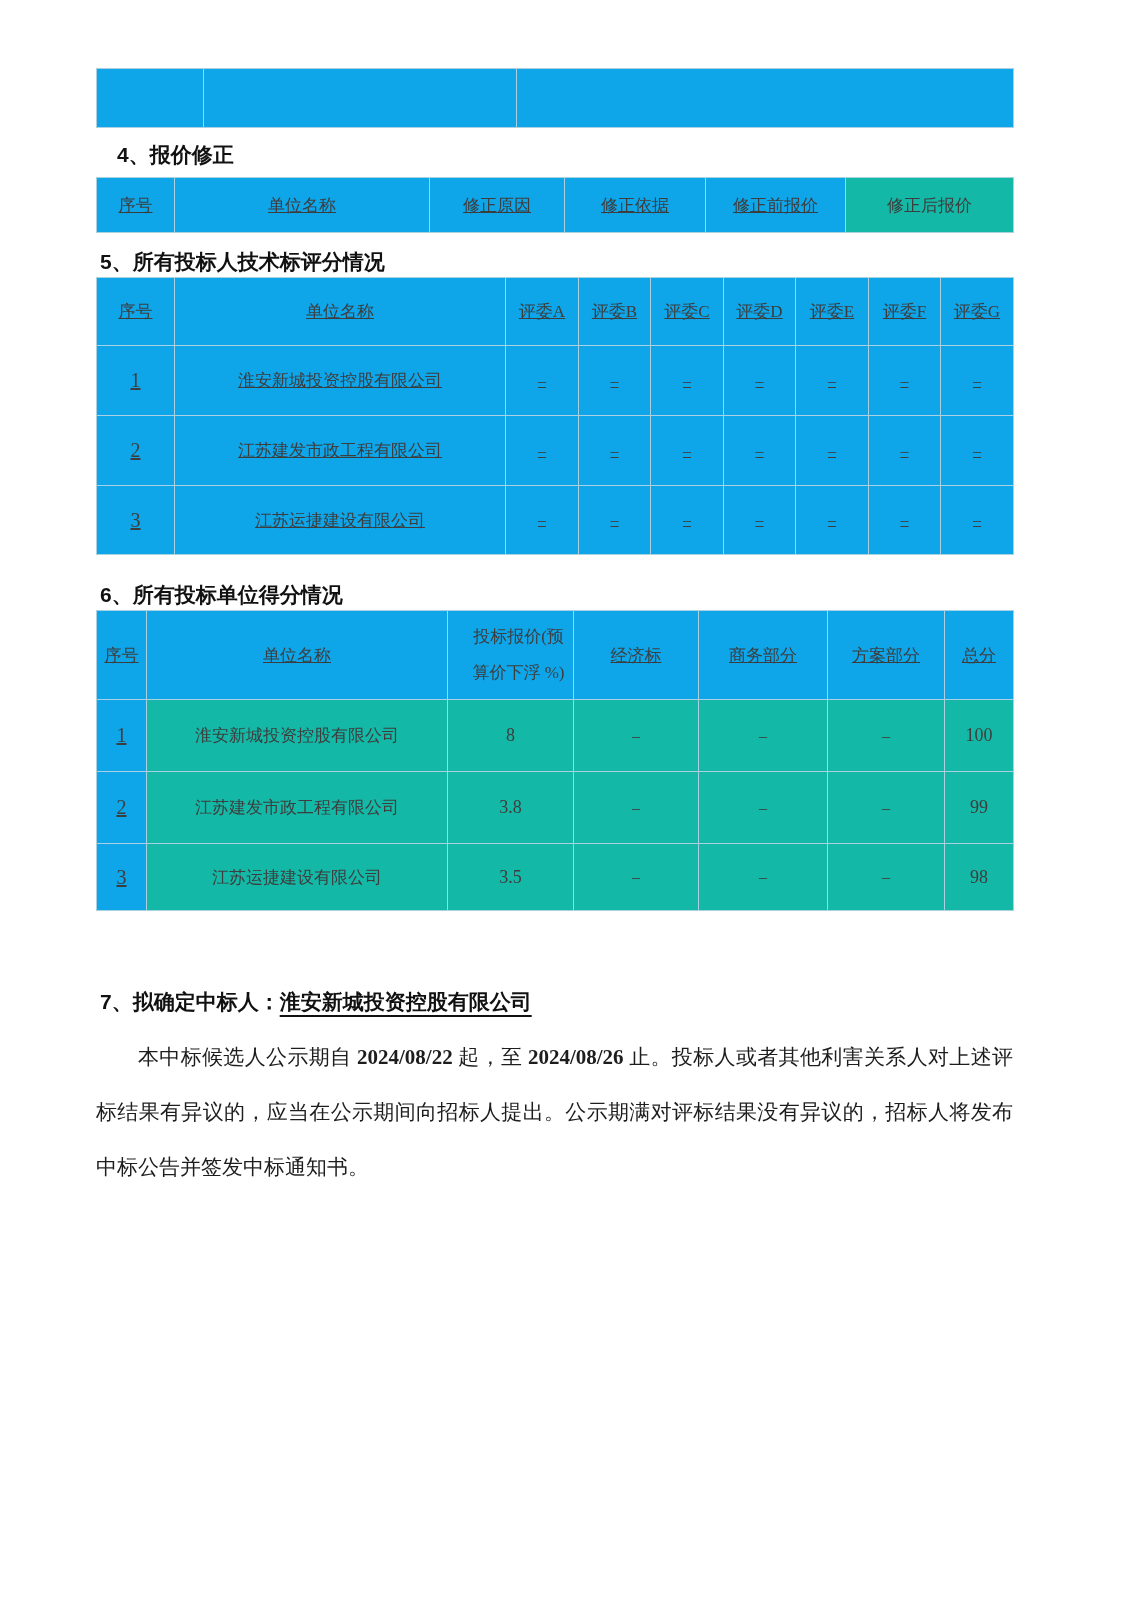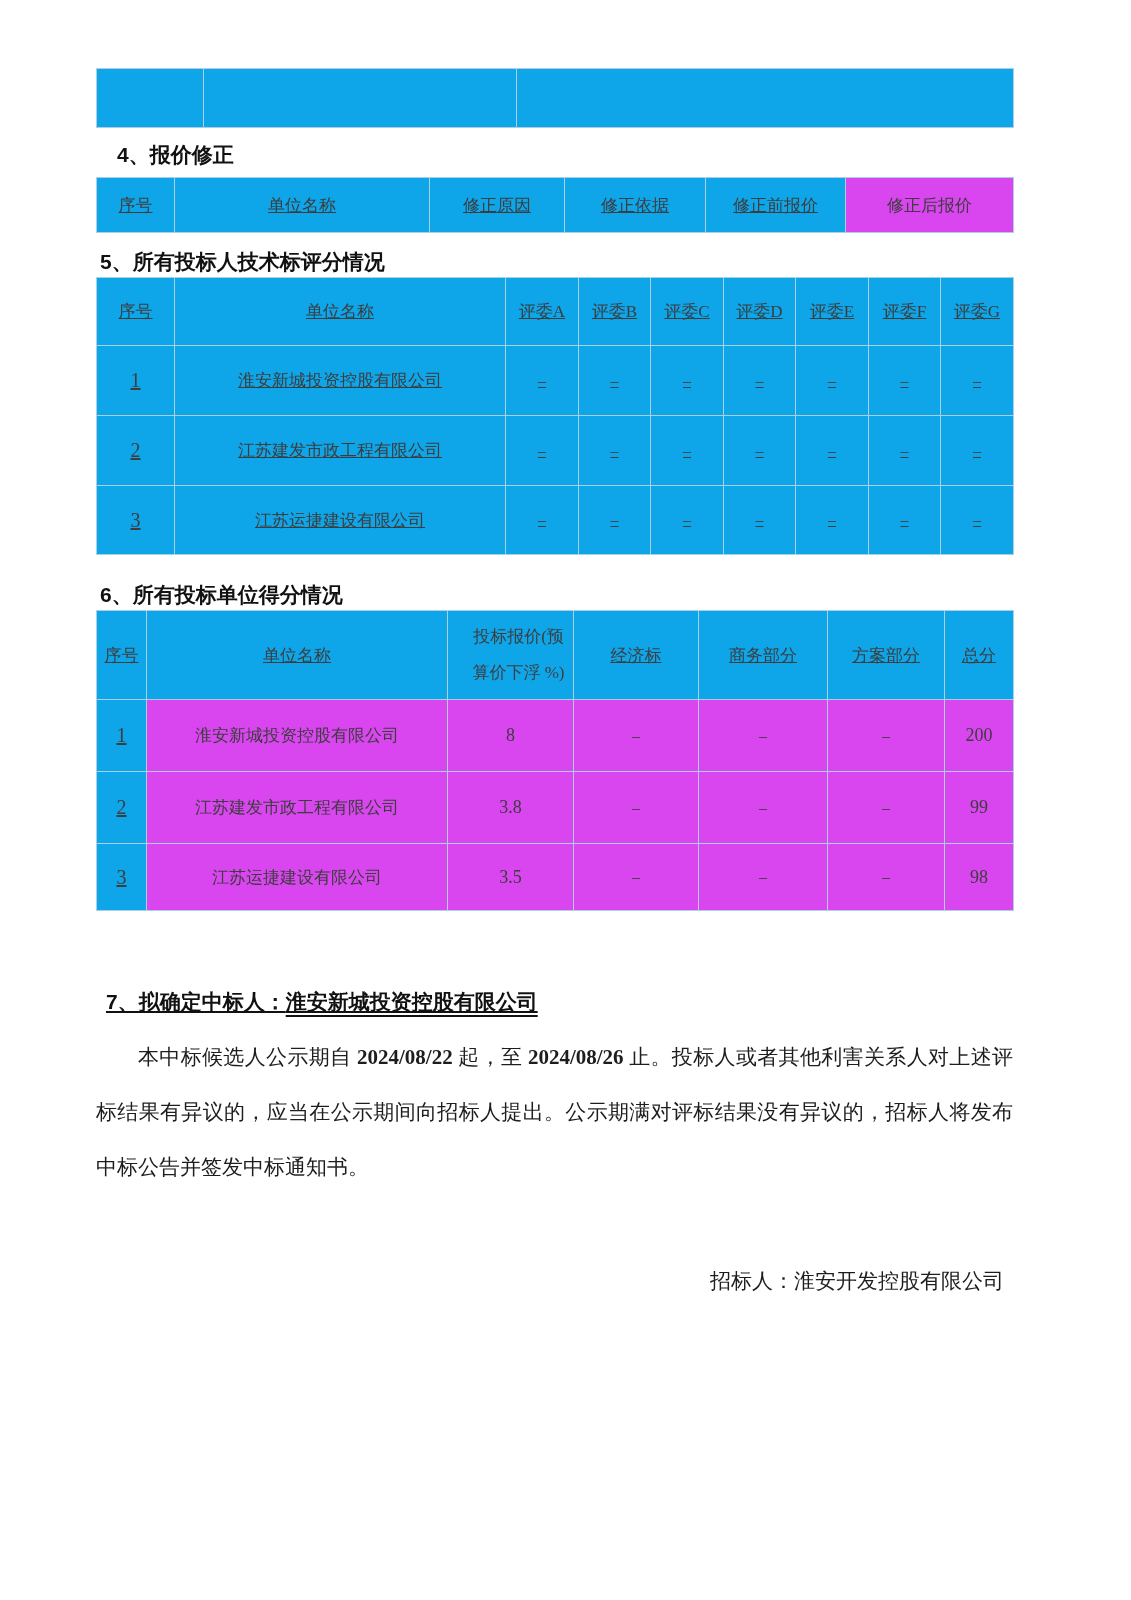--- a/index.html
+++ b/index.html
@@ -8,21 +8,21 @@
     font-family:"Liberation Serif","DejaVu Serif",serif;color:#3d3d3d;
   }
   .abs{position:absolute;}
   table{border-collapse:collapse;table-layout:fixed;}
   td,th{
     border:1px solid #a9d1e2;text-align:center;vertical-align:middle;
     font-weight:normal;font-size:17px;color:#3d3d3d;padding:0 4px;
     overflow:hidden;
   }
   .blue{background:#0ea5e9;text-decoration:underline;}
-  .white{background:#d946ef;}
+  .white{background:#14b8a6;}
   .heading{
     font-family:"Liberation Sans","DejaVu Sans",sans-serif;
     font-weight:bold;color:#111111;font-size:21px;white-space:nowrap;
   }
   .num{font-size:20px;}
   .val{font-size:18px;}
   .dash{font-size:16px;letter-spacing:0;}
   .company{font-size:17px;}
   .para{
     width:917px;font-size:21px;line-height:55px;color:#1d1d1d;
@@ -169,21 +169,21 @@
       <th class="blue">方案部分</th>
       <th class="blue">总分</th>
     </tr>
     <tr>
       <td class="blue num" style="height:71px">1</td>
       <td class="white company">淮安新城投资控股有限公司</td>
       <td class="white val">8</td>
       <td class="white dash">–</td>
       <td class="white dash">–</td>
       <td class="white dash">–</td>
-      <td class="white val">200</td>
+      <td class="white val">100</td>
     </tr>
     <tr>
       <td class="blue num" style="height:71px">2</td>
       <td class="white company">江苏建发市政工程有限公司</td>
       <td class="white val">3.8</td>
       <td class="white dash">–</td>
       <td class="white dash">–</td>
       <td class="white dash">–</td>
       <td class="white val">99</td>
     </tr>
@@ -193,23 +193,22 @@
       <td class="white val">3.5</td>
       <td class="white dash">–</td>
       <td class="white dash">–</td>
       <td class="white dash">–</td>
       <td class="white val">98</td>
     </tr>
   </tbody>
     </table>
 </div>
 
-<div class="abs heading" style="left:106px;top:988px;text-decoration:underline;">
+<div class="abs heading" style="left:100px;top:988px;">
   <span>7、拟确定中标人：</span><span class="winner">淮安新城投资控股有限公司</span>
 </div>
 
 <div class="abs para" style="left:96px;top:1030px;">
   <span>本中标候选人公示期自 </span><span class="b u">2024/08/22</span><span> 起，至 </span><span class="b u">2024/08/26</span><span> 止。投标人或者其他利害关系人对上述评标结果有异议的，应当在公示期间向招标人提出。公示期满对评标结果没有异议的，招标人将发布中标公告并签发中标通知书。</span>
 </div>
 
 <div class="abs" style="left:710px;top:1258px;">
-  <div class="sig-line">招标人：淮安开发控股有限公司</div>
 </div>
 
 </body></html>

